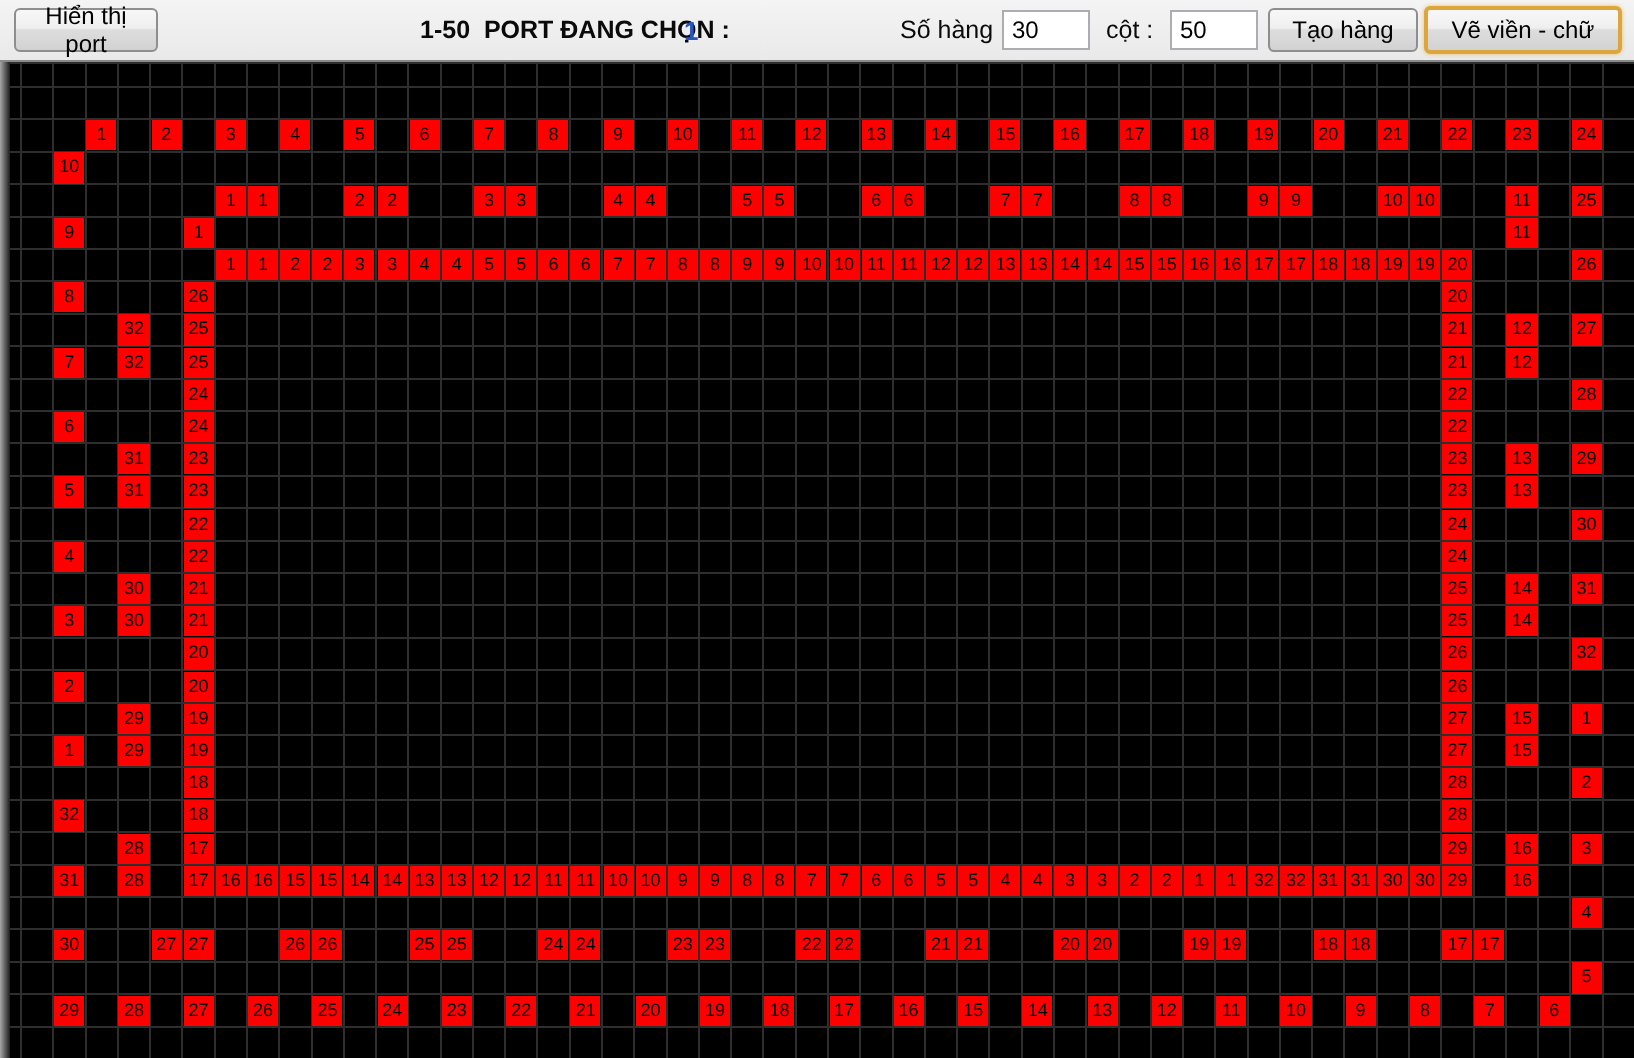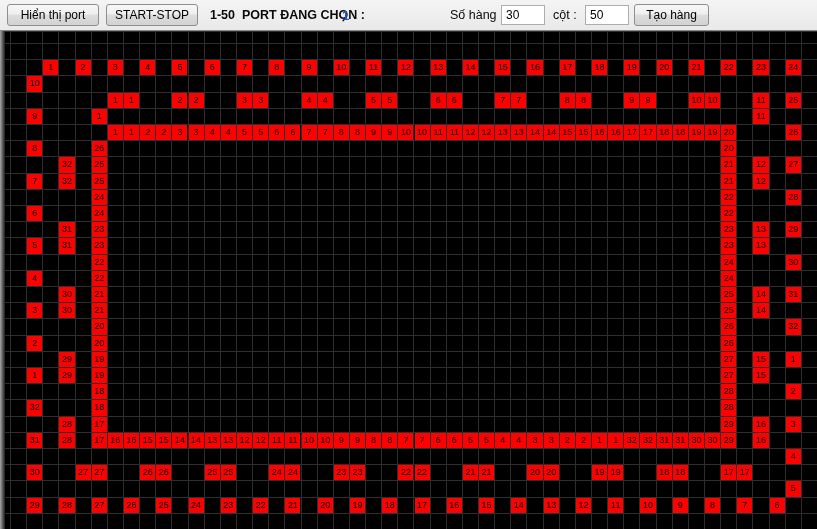--- a/index.html
+++ b/index.html
@@ -14,21 +14,21 @@
     border-bottom:1px solid #8a8a8a;z-index:5;
   }
   .tb-btn{
     position:absolute;top:4px;height:22px;
     font-family:"Liberation Sans",sans-serif;font-size:12px;color:#000;
     background:linear-gradient(#f7f7f7,#efefef 45%,#dddddd 50%,#d2d2d2);
     border:1px solid #8e8e8e;border-radius:3px;
     display:flex;align-items:center;justify-content:center;
     box-sizing:border-box;cursor:default;
   }
-  #btn-show{left:7px;width:92px;}
+  #btn-show{left:7px;width:72px;}
   #btn-startstop{left:106px;width:92px;}
   #btn-create{left:634px;width:75px;}
   #btn-draw{
     left:712px;width:99px;top:3px;height:24px;
     border:2px solid #dca63c;box-shadow:0 0 2px #e8c06a;
   }
   .tb-label{
     position:absolute;top:0;height:30px;display:flex;align-items:center;
     font-size:12.5px;color:#0a0a0a;font-weight:600;white-space:pre;
   }
@@ -71,28 +71,28 @@
     position:absolute;width:15.1px;height:15.2px;background:#ff0000;
     color:#000;font-size:9px;line-height:15px;text-align:center;
     font-family:"Liberation Sans",sans-serif;overflow:hidden;
   }
 </style>
 </head>
 <body>
 
 <div class="toolbar">
   <button class="tb-btn" id="btn-show">Hiển thị port</button>
-  <button class="tb-btn" id="btn-startstop">START-STOP</button>
   <span class="tb-label" id="lbl-port">1-50  PORT ĐANG CHỌN : </span>
   <span class="tb-label" id="port-num">1</span>
   <span class="tb-label" id="lbl-rows">Số hàng :</span>
   <input class="tb-input" id="inp-rows" value="30" style="">
   <span class="tb-label" id="lbl-cols">cột :</span>
   <input class="tb-input" id="inp-cols" value="50" style="">
   <button class="tb-btn" id="btn-create">Tạo hàng</button>
+  <button class="tb-btn" id="btn-draw">Vẽ viền - chữ</button>
 </div>
 
 <div class="grid-area">
   <div class="left-edge"></div>
 <div class="cell" style="left: 43.28px; top: 29.2px; background: rgb(255, 0, 0);">1</div>
     <div class="cell" style="left: 75.56px; top: 29.2px; background: rgb(255, 0, 0);">2</div>
     <div class="cell" style="left: 107.84px; top: 29.2px; background: rgb(255, 0, 0);">3</div>
     <div class="cell" style="left: 140.12px; top: 29.2px; background: rgb(255, 0, 0);">4</div>
     <div class="cell" style="left: 172.4px; top: 29.2px; background: rgb(255, 0, 0);">5</div>
     <div class="cell" style="left: 204.68px; top: 29.2px; background: rgb(255, 0, 0);">6</div>

